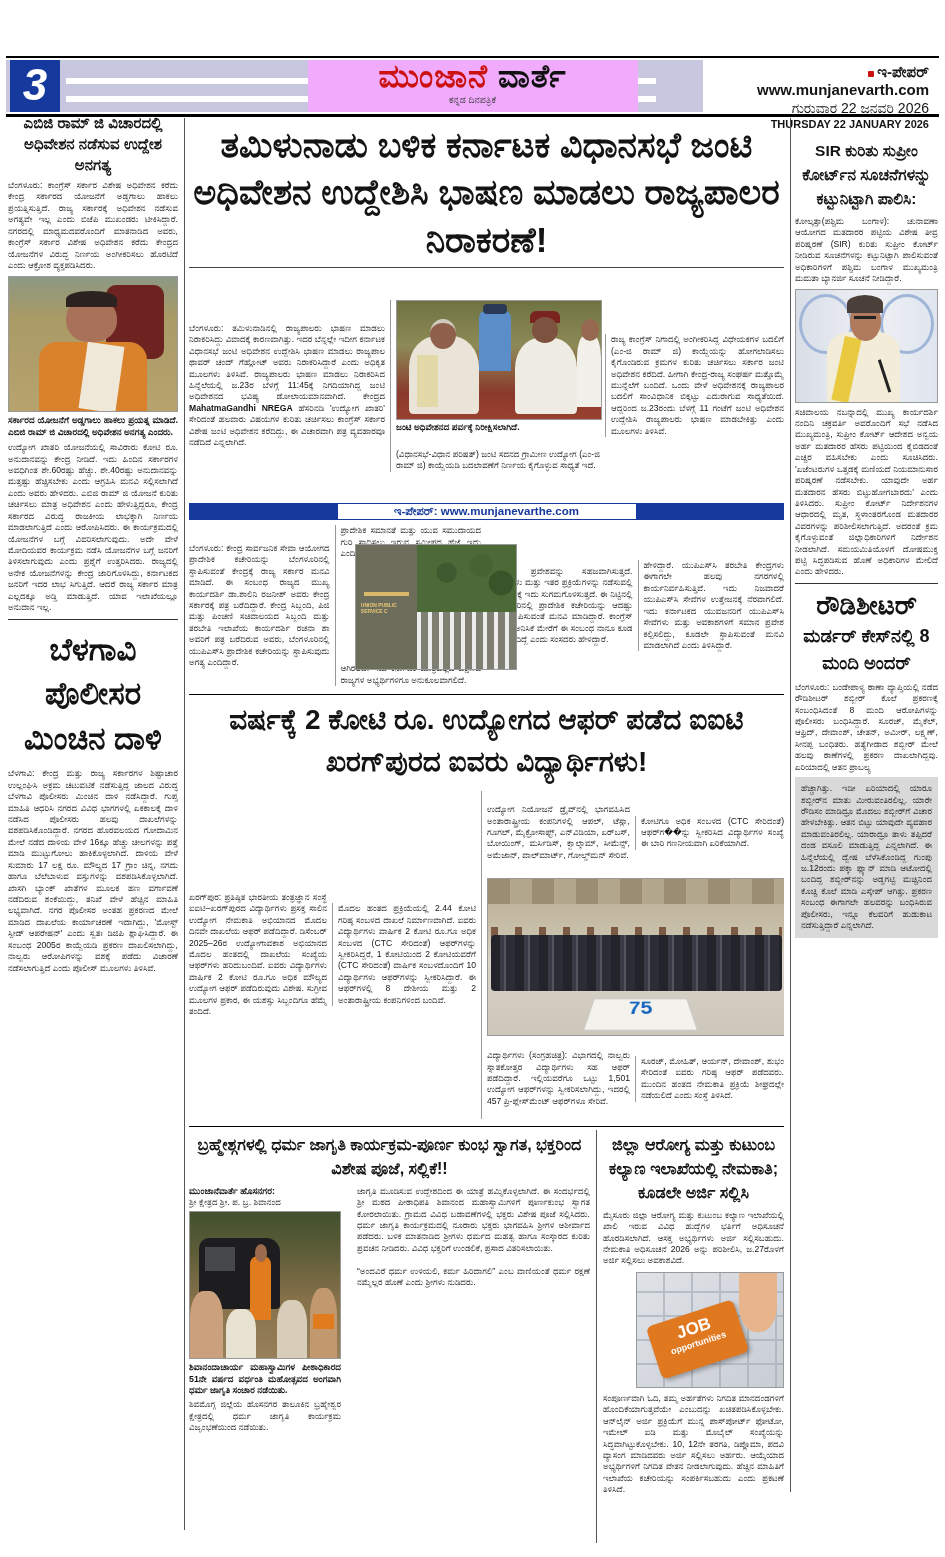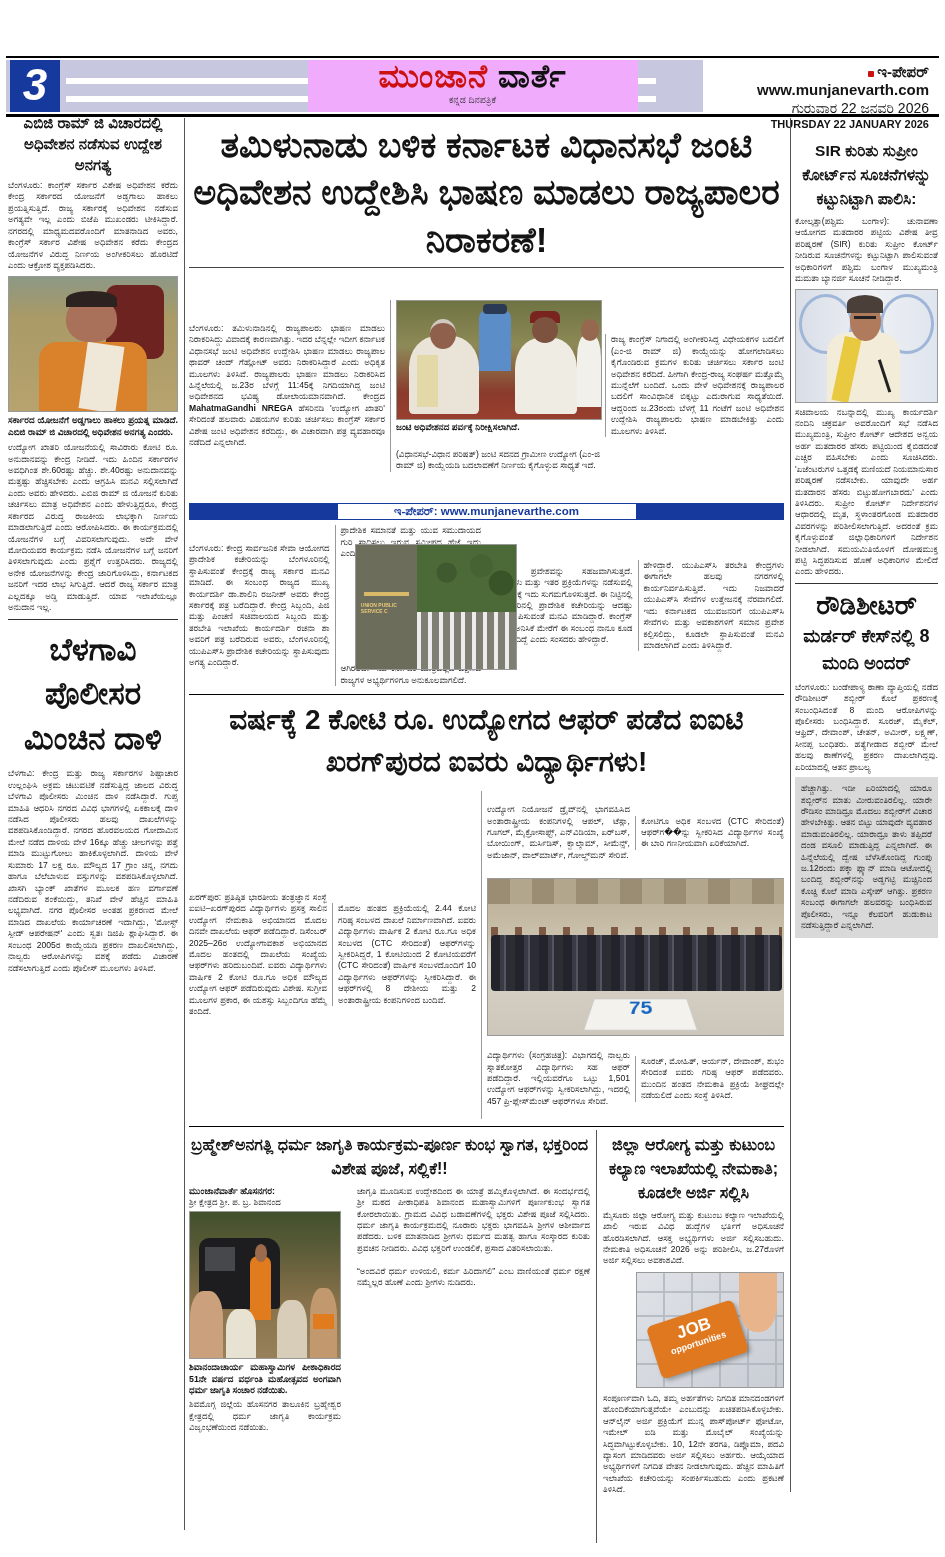--- a/index.html
+++ b/index.html
@@ -239,21 +239,21 @@
           <div class="small">ಸೂರಜ್, ಮೋಹಿತ್, ಆರ್ಯನ್, ದೇವಾಂಶ್, ಶುಭಂ ಸೇರಿದಂತೆ ಐವರು ಗರಿಷ್ಠ ಆಫರ್ ಪಡೆದವರು. ಮುಂದಿನ ಹಂತದ ನೇಮಕಾತಿ ಪ್ರಕ್ರಿಯೆ ಶೀಘ್ರದಲ್ಲೇ ನಡೆಯಲಿದೆ ಎಂದು ಸಂಸ್ಥೆ ತಿಳಿಸಿದೆ.</div>
         </div>
       </div>
     </div>
 
     <div style="border-top:1.5px solid #000;margin-top:5px;"></div>
 
     <div style="display:flex;margin-top:3px;height:420px;">
 
       <div style="width:408px;border-right:1px solid #555;padding-right:6px;box-sizing:border-box;">
-        <div class="h-sub">ಬ್ರಹ್ಮೇಶ್ಅನಗತ್ಲಿ ಧರ್ಮ ಜಾಗೃತಿ ಕಾರ್ಯಕ್ರಮ-ಪೂರ್ಣ ಕುಂಭ ಸ್ವಾಗತ, ಭಕ್ತರಿಂದ ವಿಶೇಷ ಪೂಜೆ, ಸಲ್ಲಿಕೆ!!</div>
+        <div class="h-sub">ಬ್ರಹ್ಮೇಶ್ಗಗಳಲ್ಲಿ ಧರ್ಮ ಜಾಗೃತಿ ಕಾರ್ಯಕ್ರಮ-ಪೂರ್ಣ ಕುಂಭ ಸ್ವಾಗತ, ಭಕ್ತರಿಂದ ವಿಶೇಷ ಪೂಜೆ, ಸಲ್ಲಿಕೆ!!</div>
         <div style="display:flex;gap:16px;">
           <div style="width:152px;">
             <div class="byline">ಮುಂಜಾನೆವಾರ್ತೆ ಹೊಸನಗರ:</div>
             <div class="small">ಶ್ರೀ ಕ್ಷೇತ್ರದ ಶ್ರೀ. ಪ. ಬ್ರ. ಶಿವಾನಂದ</div>
             <div class="photo ph-border p-rit" style="width:150px;height:146px;margin-top:3px;">
               <div class="suv"></div>
                 <div class="win"></div>
                 <div class="swami"></div>
                 <div class="s-head"></div>
               <div class="dev1"></div>

